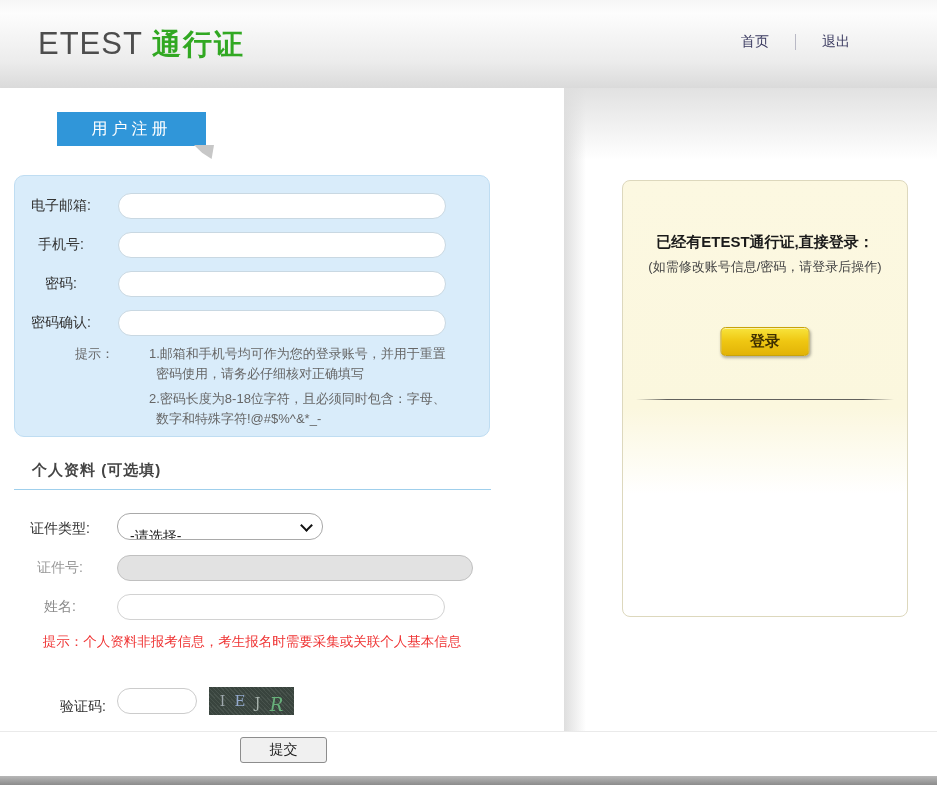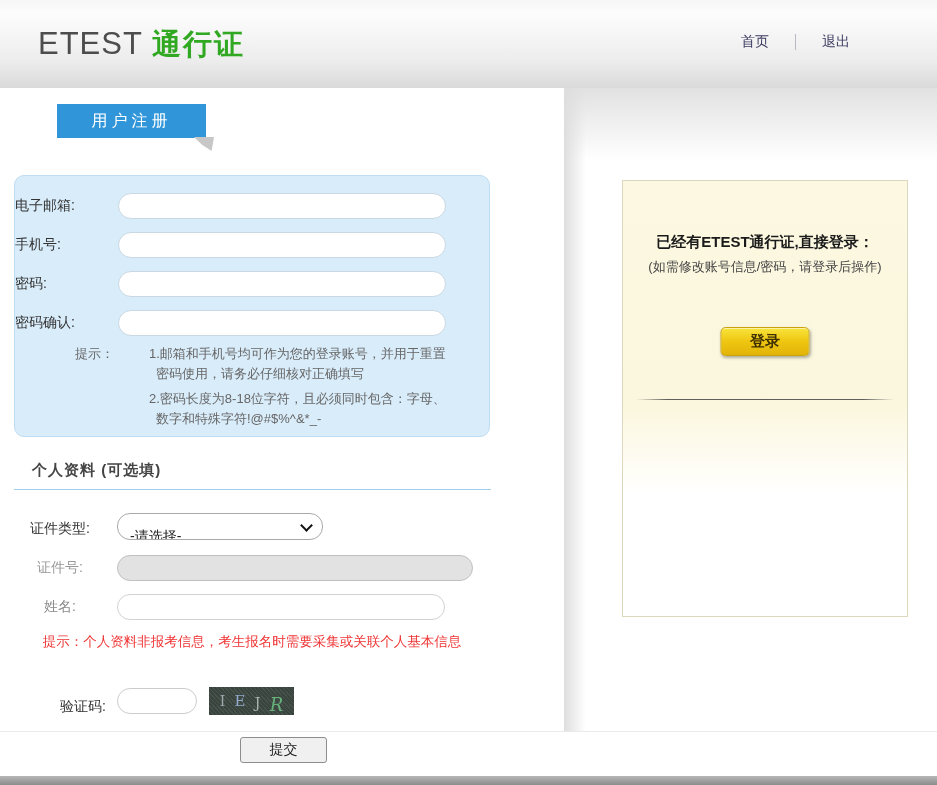--- a/index.html
+++ b/index.html
@@ -17,30 +17,30 @@
   .nav .sep { width:1px; height:16px; background:#b9b9c5; margin:0 26px; }
 
   
   .right-bg { position:absolute; left:564px; top:88px; width:373px; height:644px;
               background:
                 linear-gradient(to bottom, rgba(222,222,222,.9), rgba(255,255,255,0) 72px),
                 linear-gradient(to right, #dedede, rgba(255,255,255,0) 22px); }
   .content-bottom-line { position:absolute; left:0; top:731px; width:937px; height:1px; background:#eaeaea; }
 
   
-  .reg-tab { position:absolute; left:57px; top:104px; width:149px; height:34px; background:#3096d9;
+  .reg-tab { position:absolute; left:57px; top:112px; width:149px; height:34px; background:#3096d9;
              color:#fff; font-size:16px; letter-spacing:4px; display:flex; align-items:center; justify-content:center; }
   .reg-tab .tail { position:absolute; right:-8px; bottom:-13px; width:20px; height:14px; background:#c7c7c7;
                    clip-path:polygon(0 0,100% 0,88% 100%,40% 55%); }
 
   
   .blue-panel { position:absolute; left:14px; top:175px; width:476px; height:262px;
                 background:#d9ecfa; border:1px solid #bfddf2; border-radius:10px; }
   .bp-row { position:absolute; left:0; width:100%; height:26px; display:flex; align-items:center; }
-  .bp-row .lbl { flex:0 0 92px; text-align:left; font-size:14px; color:#333; }
+  .bp-row .lbl { flex:0 0 92px; text-align:center; font-size:14px; color:#333; }
   .txt { height:26px; border:1px solid #c9d8e2; border-radius:13px; background:#fff; margin-left:11px;
          width:328px; padding:0 11px; font-size:13px; outline:none; }
   .hint { position:absolute; left:60px; top:168px; display:flex; font-size:13px; color:#666; line-height:20px;gap:35px; }
   .hint .pre { white-space:nowrap; }
   .hint .l2, .hint .l4 { padding-left:7px; }
   .hint .l3 { margin-top:5px; }
 
   
   .personal-title { position:absolute; left:32px; top:461px; font-size:15px; font-weight:bold; color:#444; letter-spacing:1px; }
   .personal-divider { position:absolute; left:14px; top:489px; width:477px; height:1px; background:#9fcfec; }
@@ -74,21 +74,21 @@
   .cap-c2 { color:#aab6b0; font-size:14px; transform:translateY(2px); }
   .cap-c3 { color:#67b07a; font-size:18px; font-style:italic; transform:translateY(3px); }
 
   
   .submit-btn { position:absolute; left:240px; top:737px; width:87px; height:26px; background:#f0f0f0;
                 border:1px solid #8d8d8d; border-radius:3px; font-size:14px; color:#222; cursor:pointer;
                 font-family:"Liberation Sans","DejaVu Sans",sans-serif; }
 
   
   .login-panel { position:absolute; left:622px; top:180px; width:286px; height:437px;
-                 border:1px solid #ddd8bd; border-radius:0;
+                 border:1px solid #ddd8bd; border-radius:8px;
                  background:linear-gradient(180deg,#fcf8e1 0%,#fbf7de 52%,#ffffff 72%); }
   .lp-title { position:absolute; top:52px; left:0; width:100%; text-align:center; font-size:15px; font-weight:bold; color:#1a1a1a; }
   .lp-sub { position:absolute; top:77px; left:0; width:100%; text-align:center; font-size:13px; color:#444; }
   .lp-btn { position:absolute; top:146px; left:50%; transform:translateX(-50%); width:89px; height:29px;
             background:linear-gradient(180deg,#f8e43c 0%,#efc712 48%,#e2b307 100%);
             border:1px solid #c8a30b; border-radius:5px; font-size:15px; font-weight:bold; color:#3f3000;
             box-shadow:1px 2px 3px rgba(0,0,0,.3), inset 0 1px 0 rgba(255,255,255,.55); cursor:pointer;
             font-family:"Liberation Sans","DejaVu Sans",sans-serif; }
   .lp-divider { position:absolute; top:218px; left:13px; width:258px; height:1px;
                 background:linear-gradient(to right, rgba(120,120,120,0), rgba(70,70,70,.85) 12%, rgba(70,70,70,.85) 88%, rgba(120,120,120,0)); }

